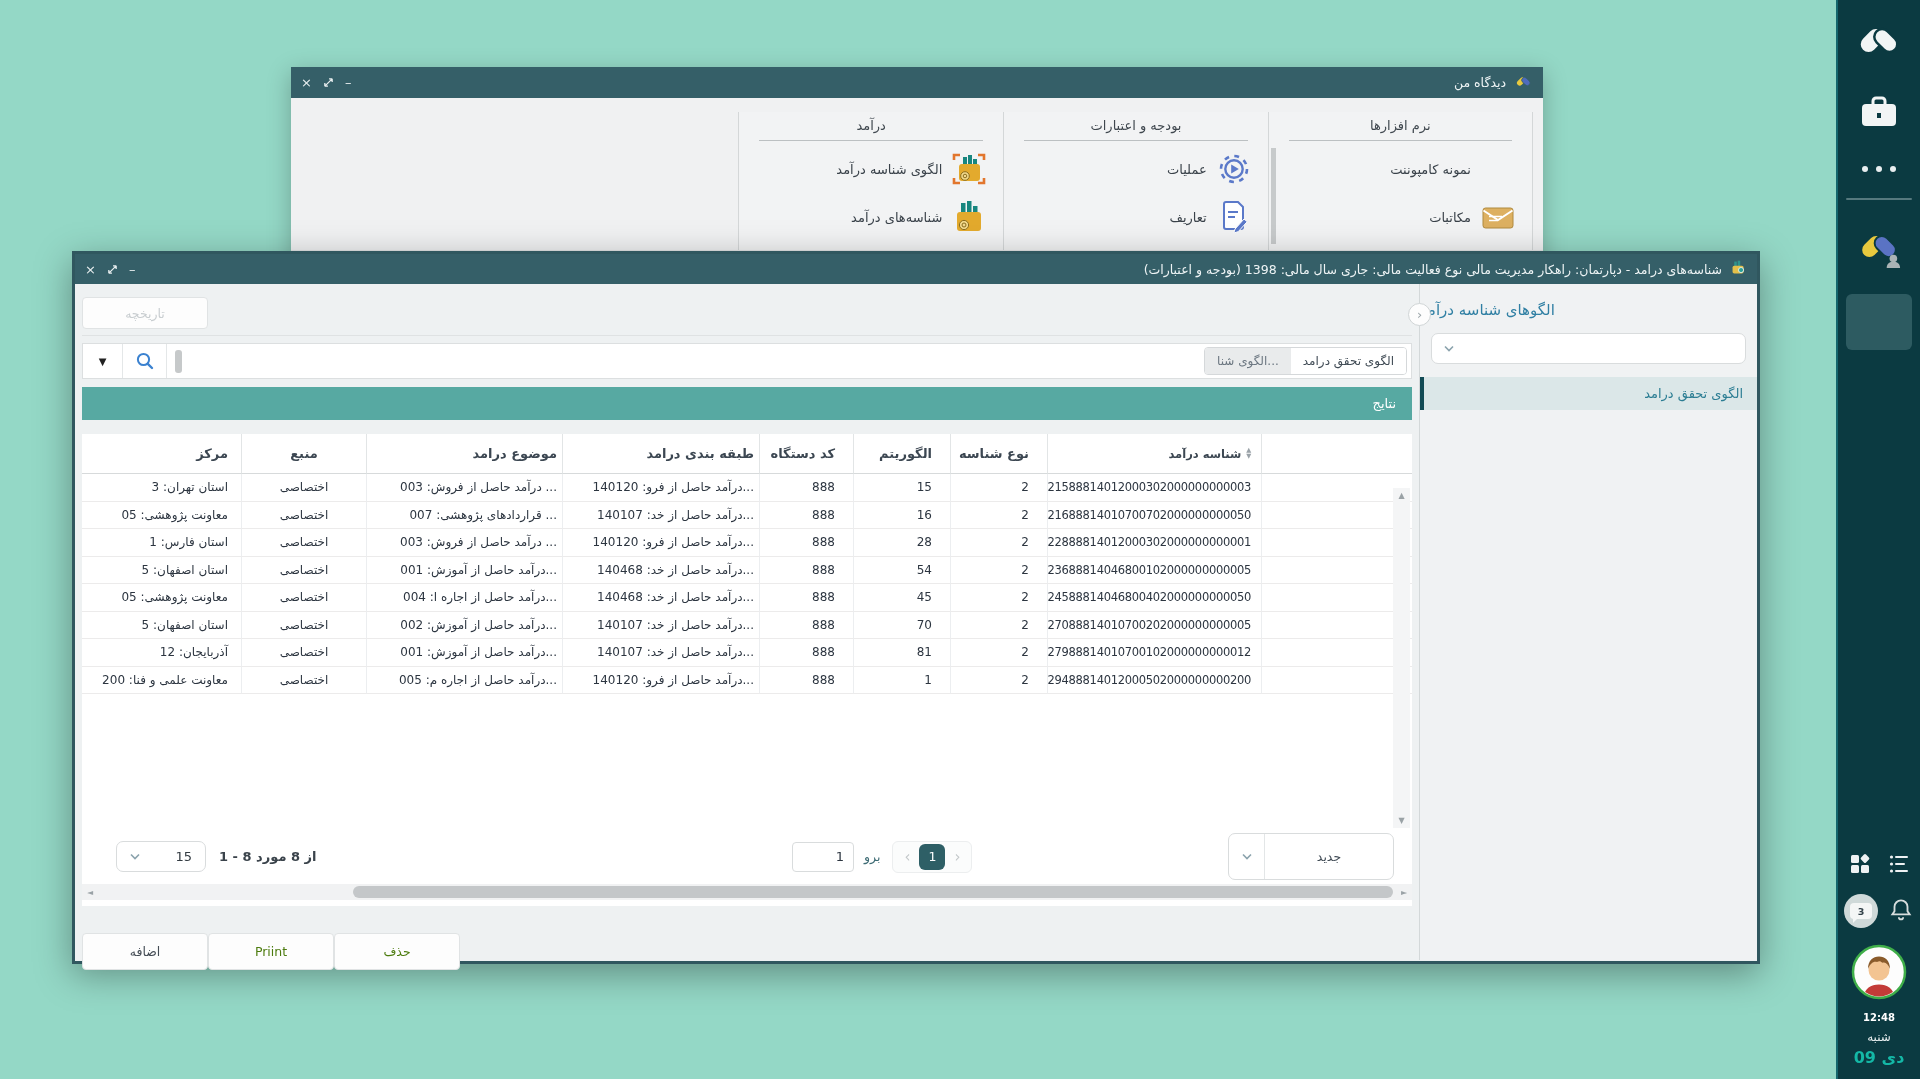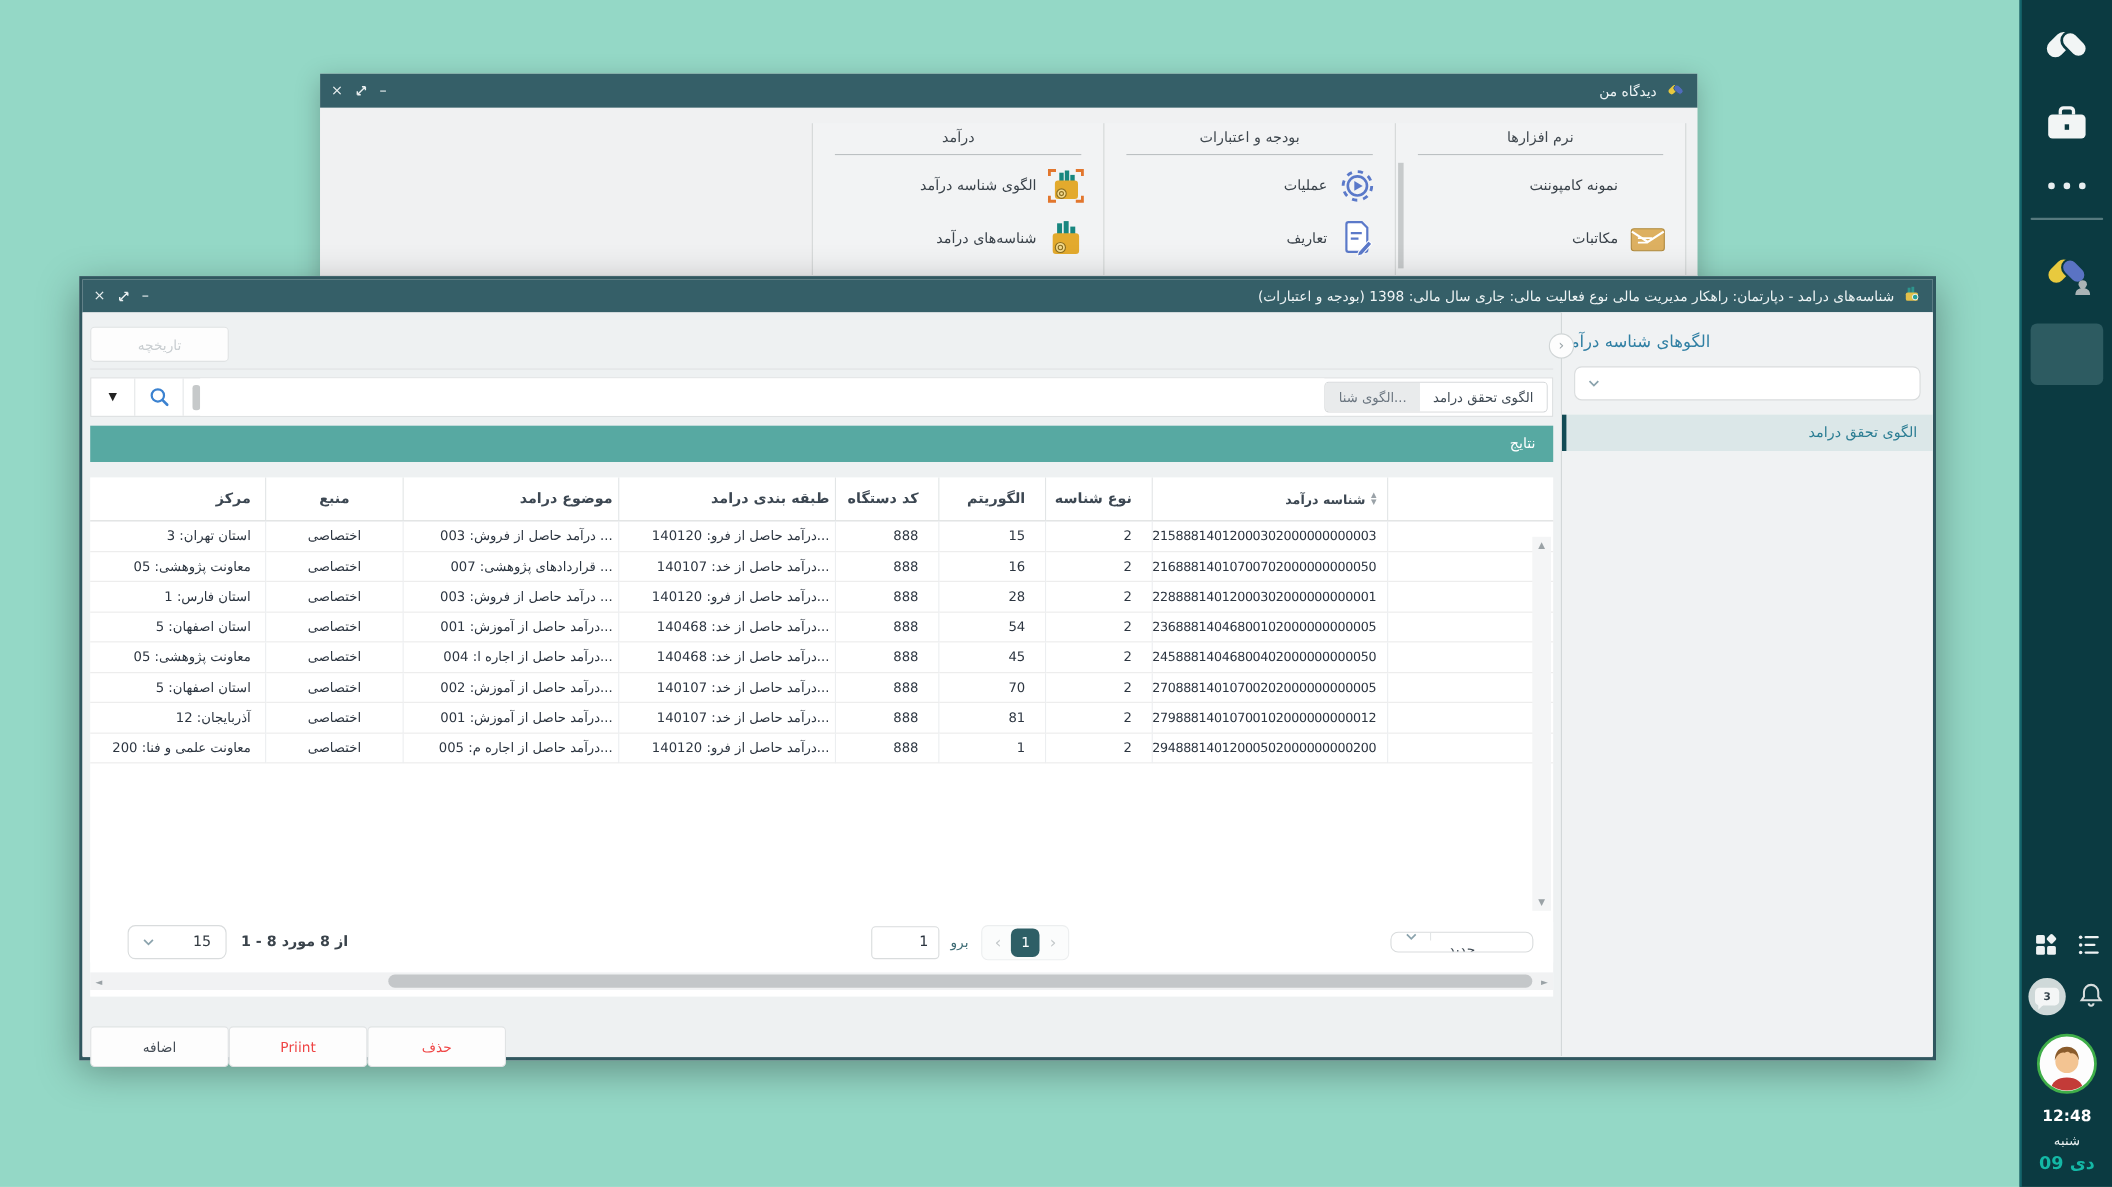--- a/index.html
+++ b/index.html
@@ -117,37 +117,37 @@
   .goto-group { position:absolute; left:710px; display:flex; align-items:center; }
   .goto-input { width:62px; height:30px; border:1px solid #d9dcdd; border-radius:4px;
     text-align:right; padding-right:9px; font-size:13px; color:#2c3540;
     font-family:"DejaVu Sans", sans-serif; outline:none; }
   .goto-label { margin:0 12px 0 10px; font-size:12.5px; color:#3d6b74; }
   .pager { display:flex; align-items:center; background:#fbfcfc; border:1px solid #eceeef;
     border-radius:6px; padding:2px 6px; }
   .pager .arrow { color:#c3c8ca; font-size:15px; padding:0 5px; cursor:pointer; }
   .page-tile { width:26px; height:26px; background:#2e5f66; color:#fff; border-radius:6px;
     display:flex; align-items:center; justify-content:center; font-size:12.5px; margin:0 4px; cursor:pointer; }
-  .new-combo { position:absolute; right:18px; display:flex; flex-direction:column;
-    border:1px solid #d9dcdd; border-radius:7px; overflow:hidden; background:#fff; height:19px; }
+  .new-combo { position:absolute; right:18px; display:flex; flex-direction:row;
+    border:1px solid #d9dcdd; border-radius:7px; overflow:hidden; background:#fff; height:47px; }
   .new-chevron { width:36px; display:flex; align-items:center; justify-content:center;
     border-right:1px solid #e3e6e7; cursor:pointer; }
   .new-main { width:128px; display:flex; align-items:center; justify-content:center;
     font-size:12.5px; color:#3f4a54; cursor:pointer; }
 
   .hscroll { position:absolute; left:0; right:0; top:450px; height:16px; background:#f1f2f3;
     display:flex; align-items:center; }
   .hscroll .harrow { width:16px; text-align:center; font-size:8px; color:#9aa2a6; cursor:pointer; }
   .hscroll .track { position:relative; flex:1; height:100%; }
   .hscroll .thumb { position:absolute; left:255px; right:3px; top:2px; bottom:2px;
     background:#c4c7c9; border-radius:7px; cursor:pointer; }
 
   .footer-row { margin-top:27px; display:flex; gap:0; }
   .footer-btn { width:126px; height:37px; font-size:12.5px; color:#444c55; border-radius:4px; }
-  .footer-btn.disabled { color:#ef4444; }
+  .footer-btn.disabled { color:#4d7c0f; }
 
   
   .taskbar { position:absolute; right:0; top:0; width:84px; height:1079px; background:#0b3a41;
     border-left:2px solid #15666d; display:flex; flex-direction:column; align-items:center; }
   .tb-logo { margin-top:16px; cursor:pointer; }
   .tb-brief { margin-top:26px; cursor:pointer; }
   .tb-dots { margin-top:34px; display:flex; gap:8px; cursor:pointer; }
   .tb-dots i { width:6px; height:6px; border-radius:50%; background:#e8eef0; }
   .tb-divider { margin-top:26px; width:66px; height:2px; background:#56797e; border-radius:1px; }
   .tb-colorlogo { margin-top:24px; cursor:pointer; }
@@ -155,21 +155,21 @@
   .tb-spacer { flex:1; }
   .tb-minirow { display:flex; gap:15px; align-items:center; }
   .tb-noterow { margin-top:14px; display:flex; gap:10px; align-items:center; }
   .halo { width:34px; height:34px; border-radius:50%; background:#cfd9d9; display:flex;
     align-items:center; justify-content:center; cursor:pointer; }
   .bubble { position:relative; width:22px; height:16px; background:#f4f6f6; border-radius:4px;
     display:flex; align-items:center; justify-content:center; font-size:9.5px; font-weight:bold; color:#33424a; }
   .bubble::after { content:""; position:absolute; left:3px; bottom:-4px; border:4px solid transparent;
     border-top-color:#f4f6f6; border-left-color:#f4f6f6; }
   .tb-avatar { margin-top:16px; cursor:pointer; }
-  .tb-time { margin-top:8px; color:#fff; font-size:14px; font-weight:bold; }
+  .tb-time { margin-top:8px; color:#fff; font-size:10px; font-weight:bold; }
   .tb-week { margin-top:7px; color:#e6edee; font-size:12px; }
   .tb-date { margin-top:4px; margin-bottom:12px; color:#14b8a6; font-size:16px; font-weight:bold; }
 
   .rtl { direction:rtl; unicode-bidi:isolate; }
 </style>
 </head>
 <body>
 
 <div class="bg-window">
   <div class="titlebar">

